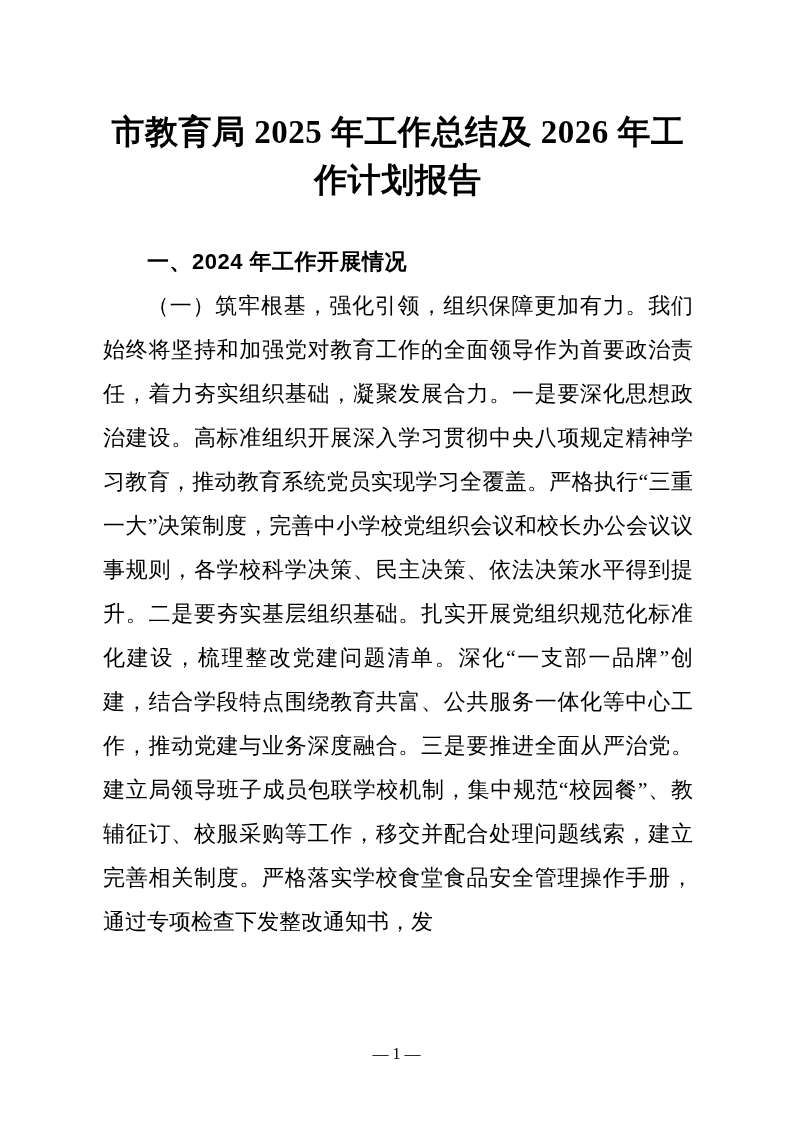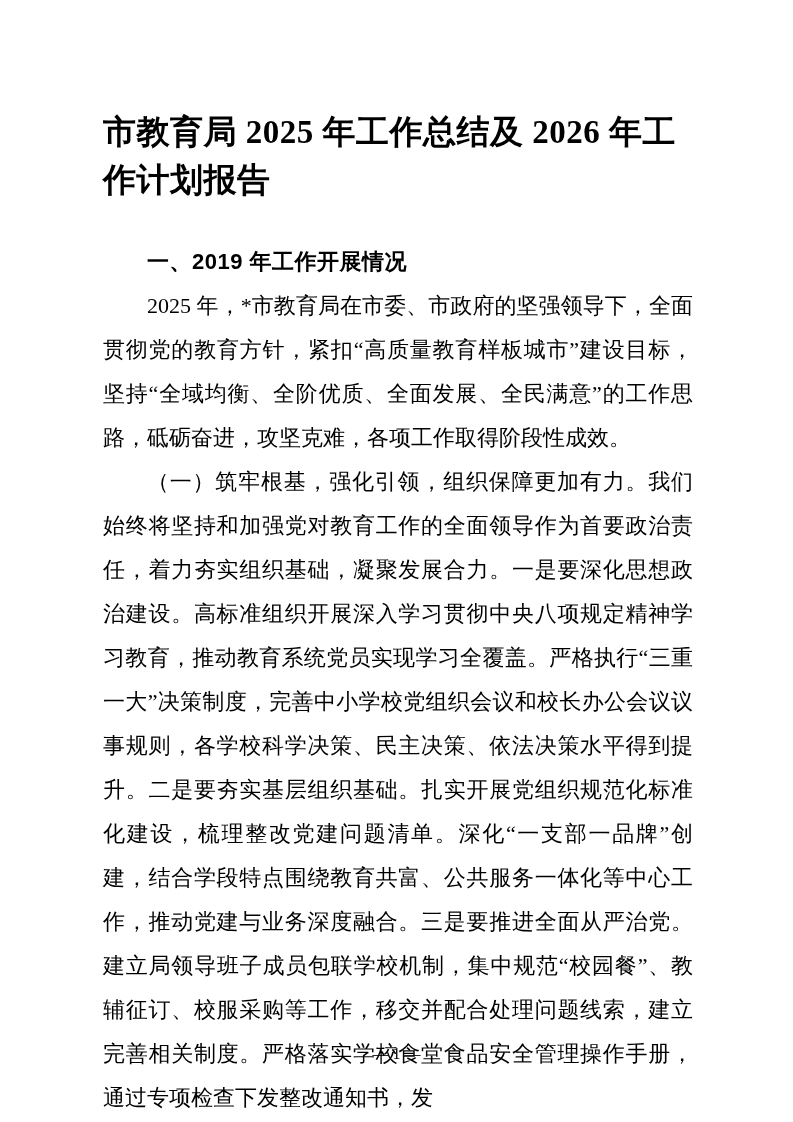--- a/index.html
+++ b/index.html
@@ -15,20 +15,21 @@
     background: #ffffff;
     padding: 96px 100px 40px 103px;
     font-family: "Liberation Serif", "DejaVu Serif", serif;
     color: #000000;
     overflow: hidden;
   }
   .doc-title {
     font-size: 33px;
     font-weight: bold;
     line-height: 48px;
+    text-align: center;
     margin: 12px 0 36px 0;
     letter-spacing: 0.5px;
   }
   .para {
     font-size: 22px;
     line-height: 44px;
     text-align: justify;
     text-indent: 2em;
     margin: 0;
     word-break: break-all;
@@ -58,23 +59,22 @@
   }
 </style>
 </head>
 <body>
 
 <div class="page">
 
   <h1 class="doc-title">市教育局 2025 年工作总结及 2026 年工作计划报告</h1>
 
 
-  <h2 class="section-heading">一、2019 年工作开展情况</h2>
+  <h2 class="section-heading">一、2024 年工作开展情况</h2>
 
-  <p class="para">2025 年，*市教育局在市委、市政府的坚强领导下，全面贯彻党的教育方针，紧扣“高质量教育样板城市”建设目标，坚持“全域均衡、全阶优质、全面发展、全民满意”的工作思路，砥砺奋进，攻坚克难，各项工作取得阶段性成效。</p>
 
   <p class="para"><span class="bold-lead">（一）筑牢根基，强化引领，组织保障更加有力。</span><span>我们始终将坚持和加强党对教育工作的全面领导作为首要政治责任，着力夯实组织基础，凝聚发展合力。一是要深化思想政治建设。高标准组织开展深入学习贯彻中央八项规定精神学习教育，推动教育系统党员实现学习全覆盖。严格执行“三重一大”决策制度，完善中小学校党组织会议和校长办公会议议事规则，各学校科学决策、民主决策、依法决策水平得到提升。二是要夯实基层组织基础。扎实开展党组织规范化标准化建设，梳理整改党建问题清单。深化“一支部一品牌”创建，结合学段特点围绕教育共富、公共服务一体化等中心工作，推动党建与业务深度融合。三是要推进全面从严治党。建立局领导班子成员包联学校机制，集中规范“校园餐”、教辅征订、校服采购等工作，移交并配合处理问题线索，建立完善相关制度。严格落实学校食堂食品安全管理操作手册，通过专项检查下发整改通知书，发</span></p>
 
   <div class="page-footer">
     <span>— 1 —</span>
   </div>
 
 </div>
 
 </body></html>

